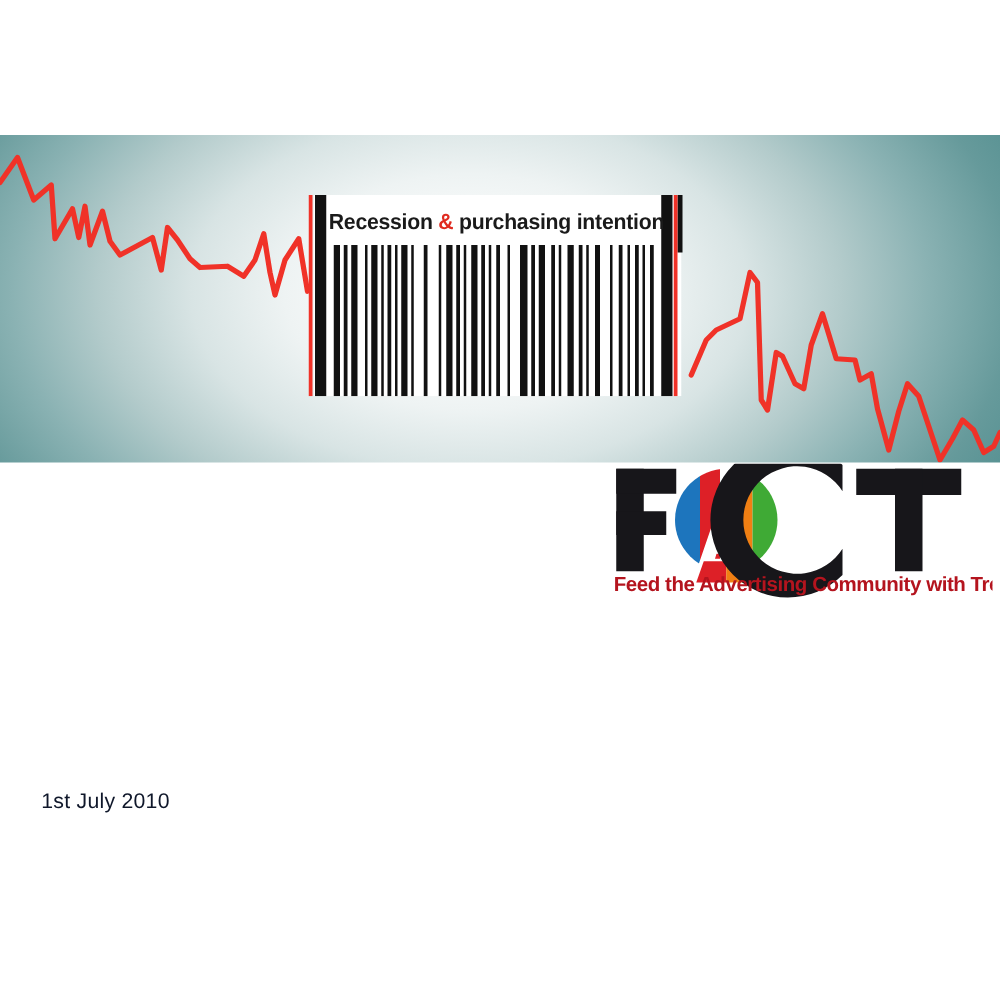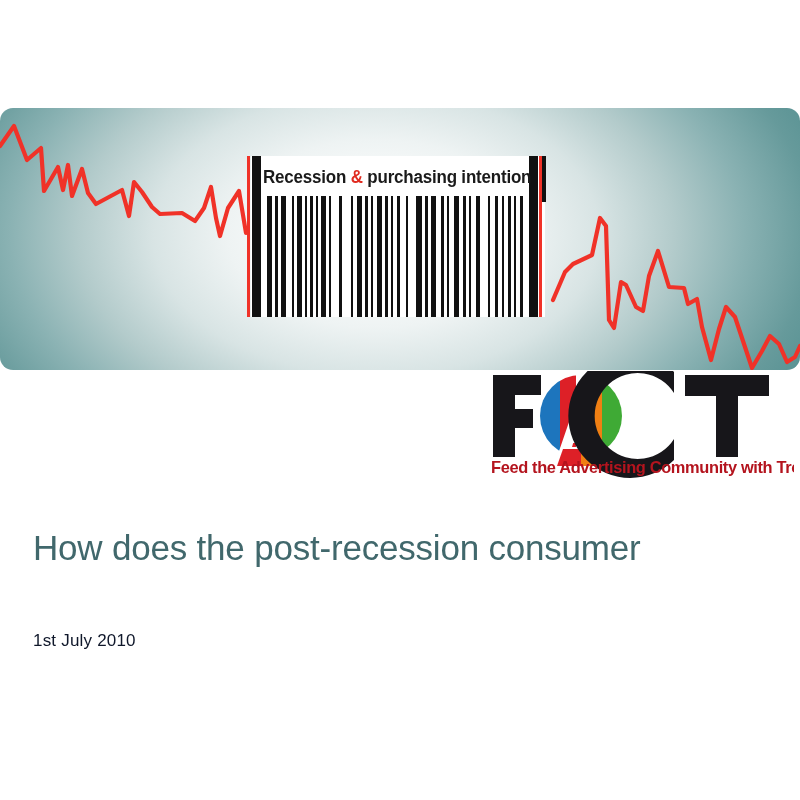--- a/index.html
+++ b/index.html
@@ -28,21 +28,20 @@
     background:
       radial-gradient(ellipse 62% 120% at 47% 48%,
         #ffffff 0%,
         #fbfcfc 14%,
         #eef3f3 30%,
         #d8e4e4 45%,
         #b3cbcb 60%,
         #8ab2b3 74%,
         #669a9b 88%,
         #538f90 100%);
-    border-radius: 13px;
   }
   .banner-svg {
     position: absolute;
     left: 0;
     top: 0;
     width: 800px;
     height: 262px;
     display: block;
   }
 
@@ -240,16 +239,15 @@
     <g fill="#17161a">
       <rect x="196" y="4" width="84" height="21"></rect>
       <rect x="227" y="4" width="22" height="82"></rect>
     </g>
 
     <text x="2" y="102" font-family="Liberation Sans, sans-serif" font-size="16.4" font-weight="bold" letter-spacing="-0.35" fill="#b4141e">Feed the Advertising Community with Trends</text>
   </svg>
 </div>
 
 <h1 class="headline">
-  <span class="line">How does the post-recession consumer</span>
 </h1>
 
 <p class="date">1st July 2010</p>
 
 </body></html>

